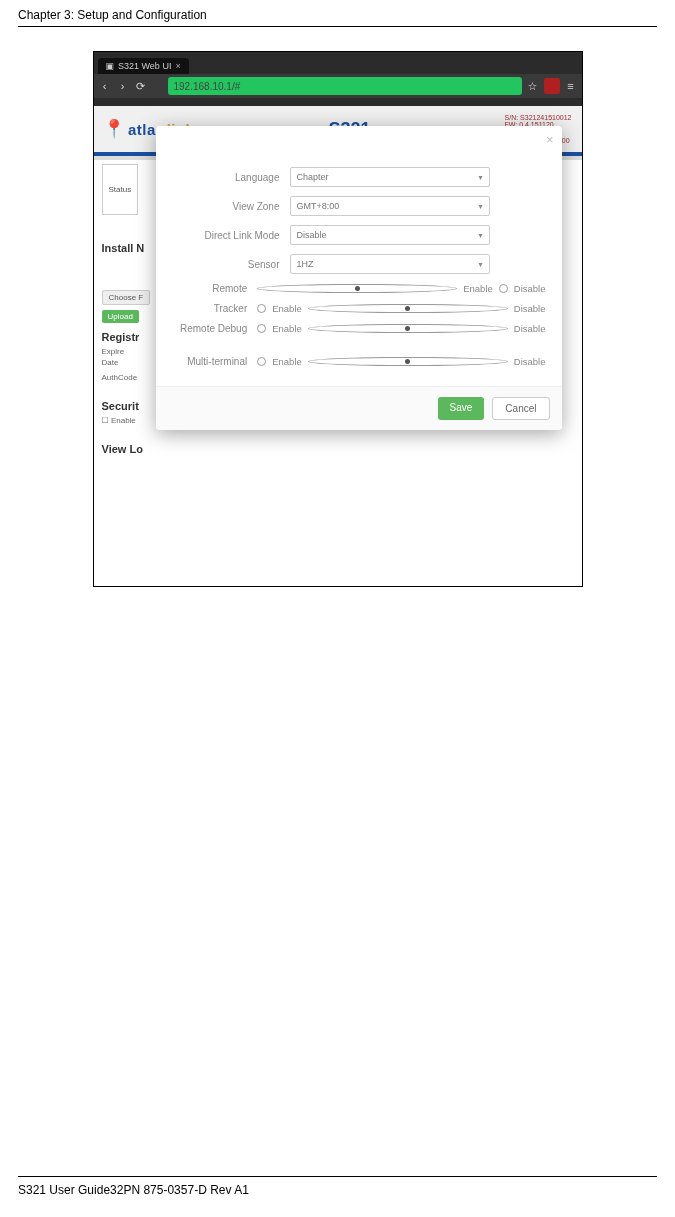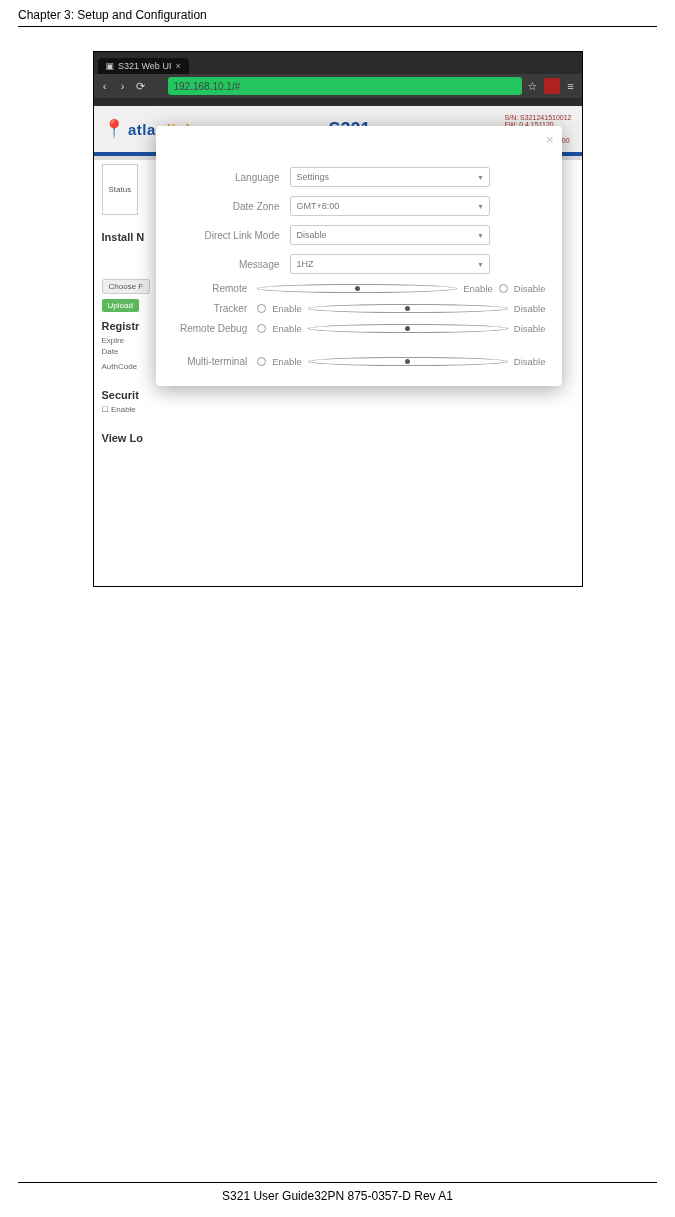--- a/index.html
+++ b/index.html
@@ -19,21 +19,21 @@
   .content-bg { background: #dcdcdc; position: relative; height: 480px; overflow: hidden; }
   
   .under-header { position: absolute; top: 0; left: 0; right: 0; height: 50px; background: #f0f0f0; border-bottom: 4px solid #1a4fa0; display:flex; align-items:center; padding: 0 10px; filter: blur(0.3px); }
   .logo { display:flex; align-items:center; gap:2px; }
   .logo-pin { color:#1a4fa0; font-size:18px; font-weight:bold; }
   .logo-text1 { color:#1a4fa0; font-weight:bold; font-size:15px; letter-spacing:0.5px; }
   .logo-text2 { color:#e79b2a; font-weight:bold; font-size:15px; letter-spacing:0.5px; }
   .under-center { flex:1; text-align:center; font-weight:bold; color:#1a4fa0; font-size:18px; }
   .under-right { font-size:7px; color:#a03030; line-height:1.1; text-align:left; }
   .under-body { position:absolute; top:54px; left:0; right:0; bottom:0; background:#fff; padding: 4px 8px; filter: blur(0.4px); }
-  .mini-tab { display:inline-block; border:1px solid #ccc; font-size:8px; padding:20px 6px; color:#555; margin-bottom:8px; }
+  .mini-tab { display:inline-block; border:1px solid #ccc; font-size:8px; padding:20px 6px; color:#555; margin-bottom:19px; }
   .mini-h { font-weight:bold; font-size:11px; color:#333; margin: 8px 0 4px; }
   .mini-btn { display:inline-block; font-size:8px; padding:2px 6px; border-radius:2px; margin-right:2px;margin-top:32px; }
   .mini-btn.gray { background:#eee; border:1px solid #ccc; color:#555;}
   .mini-btn.green { background:#5cb85c; color:#fff; }
   .mini-lbl { font-size:8px; color:#666; display:block; margin:2px 0;}
   
   .modal { position:absolute; top:20px; left:62px; right:20px; background:#fff; border-radius:4px; box-shadow: 0 4px 20px rgba(0,0,0,0.35); padding-bottom: 0; }
   .modal-close { position:absolute; top:6px; right:8px; color:#bbb; font-size:13px; }
   .modal-head { padding: 12px 14px 10px; display:flex; align-items:center; gap:6px; flex-wrap:wrap; }
   .modal-title { font-size:22px; font-weight:bold; color:#555; font-style: italic; margin-right: 6px;}
@@ -48,21 +48,21 @@
   .sel { flex: 0 0 200px; height:20px; border:1px solid #ccc; border-radius:2px; font-size:9px; color:#777; padding: 0 6px; display:flex; align-items:center; justify-content:space-between; }
   .sel .caret { font-size:8px; color:#888; }
   .radios { display:flex; align-items:center; gap:6px; font-size:9.5px; color:#888; }
   .radio { width:9px; height:9px; border:1px solid #999; border-radius:50%; display:inline-flex; align-items:center; justify-content:center; }
   .radio.sel::after { content:""; width:5px; height:5px; background:#555; border-radius:50%; display:block;}
   .modal-foot { border-top:1px solid #eee; padding:10px 12px; display:flex; justify-content:flex-end; gap:8px; background:#fafafa; border-radius:0 0 4px 4px;}
   .btn { font-size:10px; padding:5px 12px; border-radius:3px; }
   .btn.save { background:#5cb85c; color:#fff; }
   .btn.cancel { background:#fff; border:1px solid #ccc; color:#666;}
   
-  .page-footer { position:absolute; bottom: 14px; left:18px; right:18px; border-top:1.5px solid #000; padding-top:6px; display:flex; justify-content:center; font-size:12px; }
+  .page-footer { position:absolute; bottom: 20px; left:18px; right:18px; border-top:1.5px solid #000; padding-top:6px; display:flex; justify-content:flex-start; font-size:12px; }
 </style>
 </head>
 <body>
 
 <div class="page">
   <div class="chapter-header">Chapter 3: Setup and Configuration</div>
 
   <div class="figure-wrap">
     <div class="browser">
 
@@ -116,40 +116,40 @@
           <span class="mini-lbl">☐ <span>Enable</span></span>
           <div class="mini-h" style="margin-top:18px;">View Lo</div>
         </div>
 
         <div class="modal">
           <div class="modal-close">×</div>
           <div class="form">
             <div class="row">
               <div class="lbl">Language</div>
               <div class="sel">
-                <span>Settings</span>
-                <span class="caret">▾</span>
-              </div>
-            </div>
-            <div class="row">
-              <div class="lbl">Date Zone</div>
+                <span>Chapter</span>
+                <span class="caret">▾</span>
+              </div>
+            </div>
+            <div class="row">
+              <div class="lbl">View Zone</div>
               <div class="sel">
                 <span>GMT+8:00</span>
                 <span class="caret">▾</span>
               </div>
             </div>
             <div class="row">
               <div class="lbl">Direct Link Mode</div>
               <div class="sel">
                 <span>Disable</span>
                 <span class="caret">▾</span>
               </div>
             </div>
             <div class="row">
-              <div class="lbl">Message</div>
+              <div class="lbl">Sensor</div>
               <div class="sel">
                 <span>1HZ</span>
                 <span class="caret">▾</span>
               </div>
             </div>
             <div class="row">
               <div class="lbl">Remote</div>
               <div class="radios">
                 <span class="radio sel"></span>
                 <span>Enable</span>
@@ -177,20 +177,24 @@
             </div>
             <div class="row gap-above">
               <div class="lbl">Multi-terminal</div>
               <div class="radios">
                 <span class="radio"></span>
                 <span>Enable</span>
                 <span class="radio sel"></span>
                 <span>Disable</span>
               </div>
             </div>
+          </div>
+          <div class="modal-foot">
+            <span class="btn save">Save</span>
+            <span class="btn cancel">Cancel</span>
           </div>
         </div>
       </div>
     </div>
   </div>
 
   <div class="page-footer">
     <span>S321 User Guide</span>
     <span>32</span>
     <span>PN 875-0357-D Rev A1</span>

